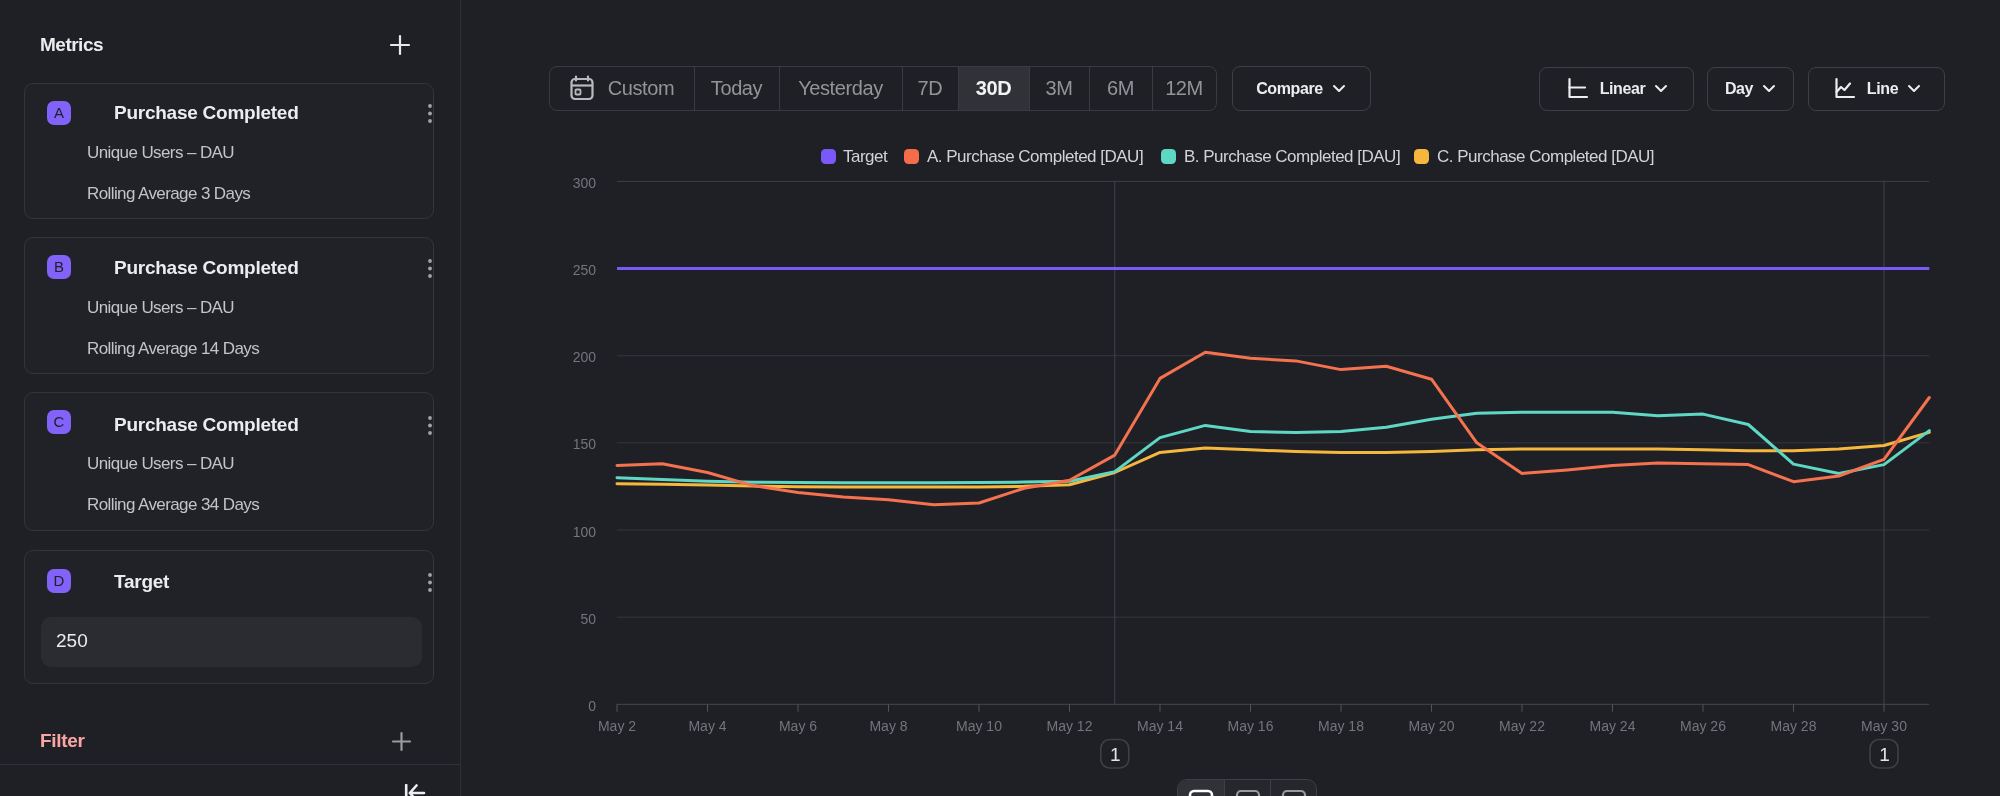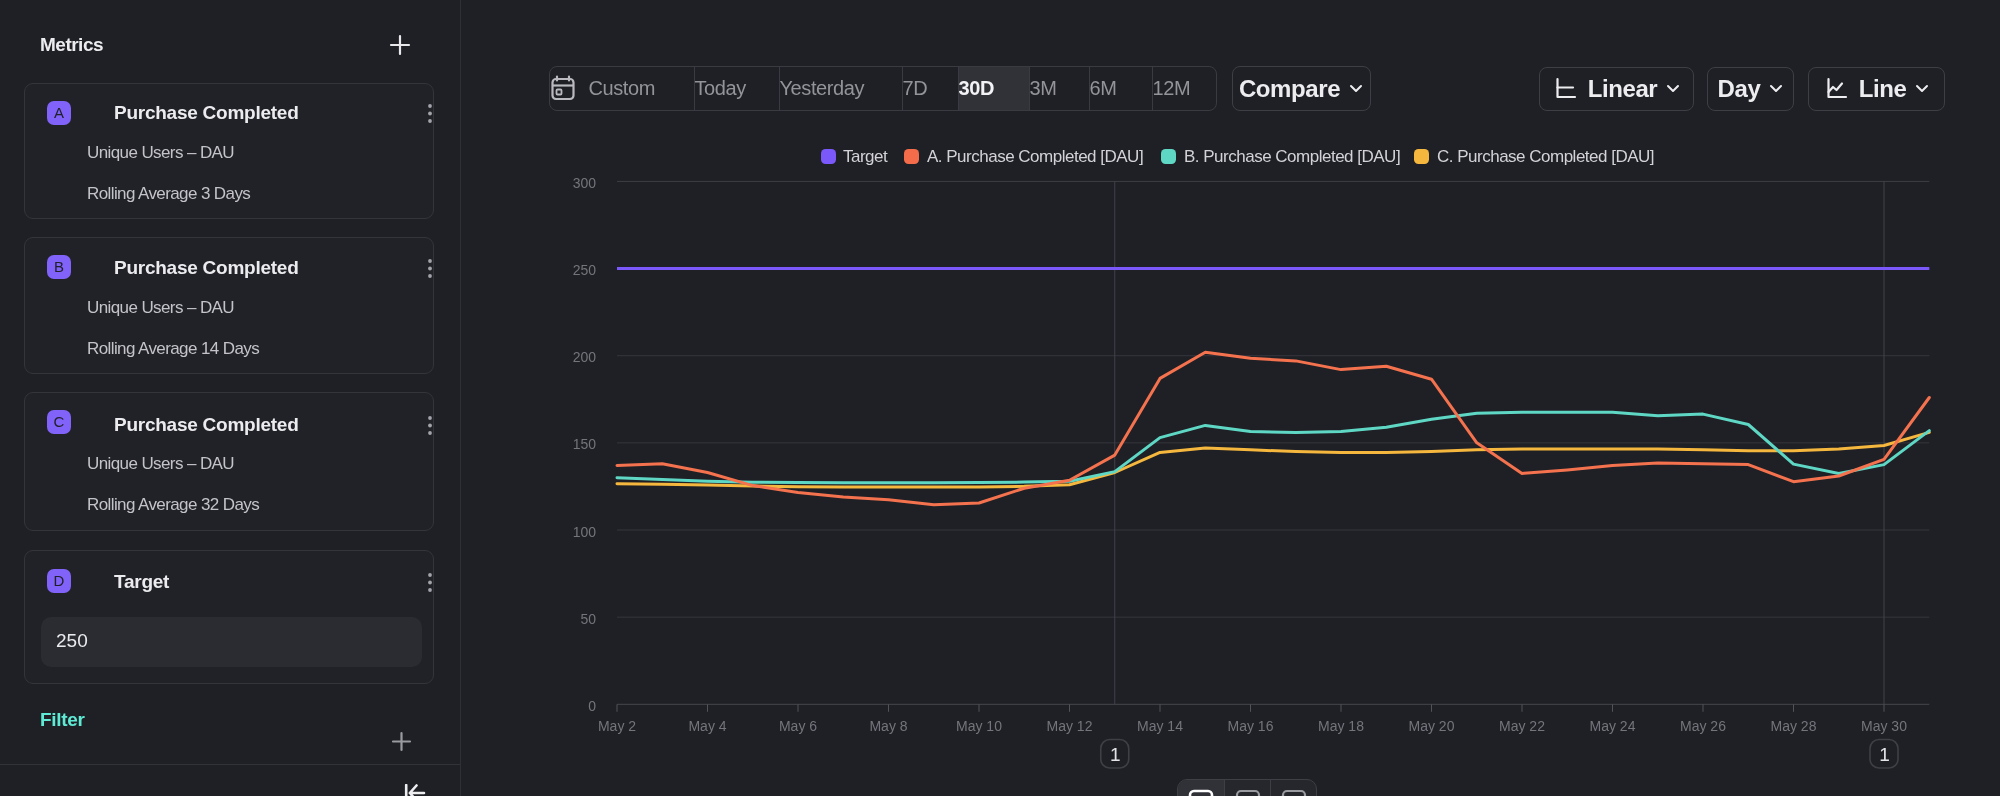--- a/index.html
+++ b/index.html
@@ -4,23 +4,23 @@
 <style>
   * { margin:0; padding:0; box-sizing:border-box; }
   html,body { width:2000px; height:796px; overflow:hidden; background:#1f2025; font-family:"Liberation Sans", sans-serif; }
   .abs { position:absolute; }
   .card { position:absolute; left:24px; width:410px; border:1px solid #34343b; border-radius:9px; background:#212227; }
   .badge { position:absolute; width:24px; height:24px; border-radius:7px; background:#8263fa; color:#20202a; font-size:15px; font-weight:400; text-align:center; line-height:24px; }
   .ctitle { position:absolute; left:61px; font-size:19px; font-weight:600; letter-spacing:-0.25px; color:#ececef; white-space:nowrap;margin-left:28px; }
   .csub { position:absolute; left:62px; font-size:17px; font-weight:400; letter-spacing:-0.6px; color:#c3c3c9; white-space:nowrap; }
   .kebab { position:absolute; left:399px; width:12px; }
   .seg { position:absolute; display:flex; border:1px solid #3a3b42; border-radius:8px; }
-  .seg .cell { display:flex; align-items:center; justify-content:flex-start; font-size:20px; letter-spacing:-0.4px; color:#93939a; font-weight:500; border-left:1px solid #3a3b42; }
+  .seg .cell { display:flex; align-items:center; justify-content:center; font-size:20px; letter-spacing:-0.4px; color:#93939a; font-weight:500; border-left:1px solid #3a3b42; }
   .seg .cell:first-child { border-left:none; }
-  .btn { position:absolute; display:flex; align-items:center; justify-content:center; border:1px solid #3e3f46; border-radius:8px; font-size:24px; letter-spacing:-0.4px; font-weight:600; color:#ededf0; }
+  .btn { position:absolute; display:flex; align-items:center; justify-content:center; border:1px solid #3e3f46; border-radius:8px; font-size:16px; letter-spacing:-0.4px; font-weight:600; color:#ededf0; }
   .legitem { position:absolute; top:147.5px; height:18px; line-height:18px; font-size:17px; letter-spacing:-0.5px; color:#d2d2d7; white-space:nowrap; }
   .sw { position:absolute; top:149px; width:15px; height:15px; border-radius:4.5px; }
 </style>
 </head>
 <body>
 
 <div class="abs" id="sidebar" style="left:0; top:0; width:461px; height:796px; border-right:1px solid #2f3036;">
   <div class="abs" style="left:40px; top:34px; font-size:19px; letter-spacing:-0.5px; font-weight:600; color:#ececef;">Metrics</div>
   <svg class="abs" style="left:389px; top:34px;" width="22" height="22">
     <path d="M11 2 V20 M2 11 H20" stroke="#e8e8ea" stroke-width="2.2" stroke-linecap="round"></path>
@@ -51,21 +51,21 @@
           <circle cx="6" cy="11.5" r="1.9"></circle>
           <circle cx="6" cy="19" r="1.9"></circle>
         </g>
       </svg>
   </div>
 
   <div class="card" style="top:392px; height:139px;">
     <div class="badge" style="left:22px; top:17px;">C</div>
     <div class="ctitle" style="top:20.5px;">Purchase Completed</div>
     <div class="csub" style="top:60.5px;">Unique Users – DAU</div>
-    <div class="csub" style="top:101.5px;">Rolling Average 32 Days</div>
+    <div class="csub" style="top:101.5px;">Rolling Average 34 Days</div>
     <svg class="kebab" style="top:20.5px;" width="12" height="24">
         <g fill="#a3a3ab">
           <circle cx="6" cy="4" r="1.9"></circle>
           <circle cx="6" cy="11.5" r="1.9"></circle>
           <circle cx="6" cy="19" r="1.9"></circle>
         </g>
       </svg>
   </div>
 
   <div class="card" style="top:550.3px; height:133.7px;">
@@ -76,21 +76,21 @@
           <circle cx="6" cy="4" r="1.9"></circle>
           <circle cx="6" cy="11.5" r="1.9"></circle>
           <circle cx="6" cy="19" r="1.9"></circle>
         </g>
       </svg>
     <div class="abs" style="left:16px; top:66px; width:381px; height:50px; border-radius:10px; background:#2b2c32;">
       <div class="abs" style="left:15px; top:13px; font-size:19px; color:#ebebee;">250</div>
     </div>
   </div>
 
-  <div class="abs" style="left:40px; top:709px; font-size:19px; letter-spacing:-0.3px; font-weight:600; color:#5eead4;">Filter</div>
+  <div class="abs" style="left:40px; top:730px; font-size:19px; letter-spacing:-0.3px; font-weight:600; color:#fca5a5;">Filter</div>
   <svg class="abs" style="left:391px; top:731px;" width="21" height="21">
     <path d="M10.5 2 V19 M2 10.5 H19" stroke="#9a9aa1" stroke-width="2.2" stroke-linecap="round"></path>
   </svg>
   <div class="abs" style="left:0; top:764px; width:460px; height:1px; background:#32333a;"></div>
   <svg class="abs" style="left:402px; top:784px;" width="24" height="12">
     <path d="M4.2 1 V12 M22 9 H8 M14.5 1.5 L7.8 9 l6.7 7.5" stroke="#eeeef1" stroke-width="2.6" stroke-linecap="round" stroke-linejoin="round" fill="none"></path>
   </svg>
 </div>
 
 <div class="seg" style="left:548.5px; top:66px; height:44.5px;">

